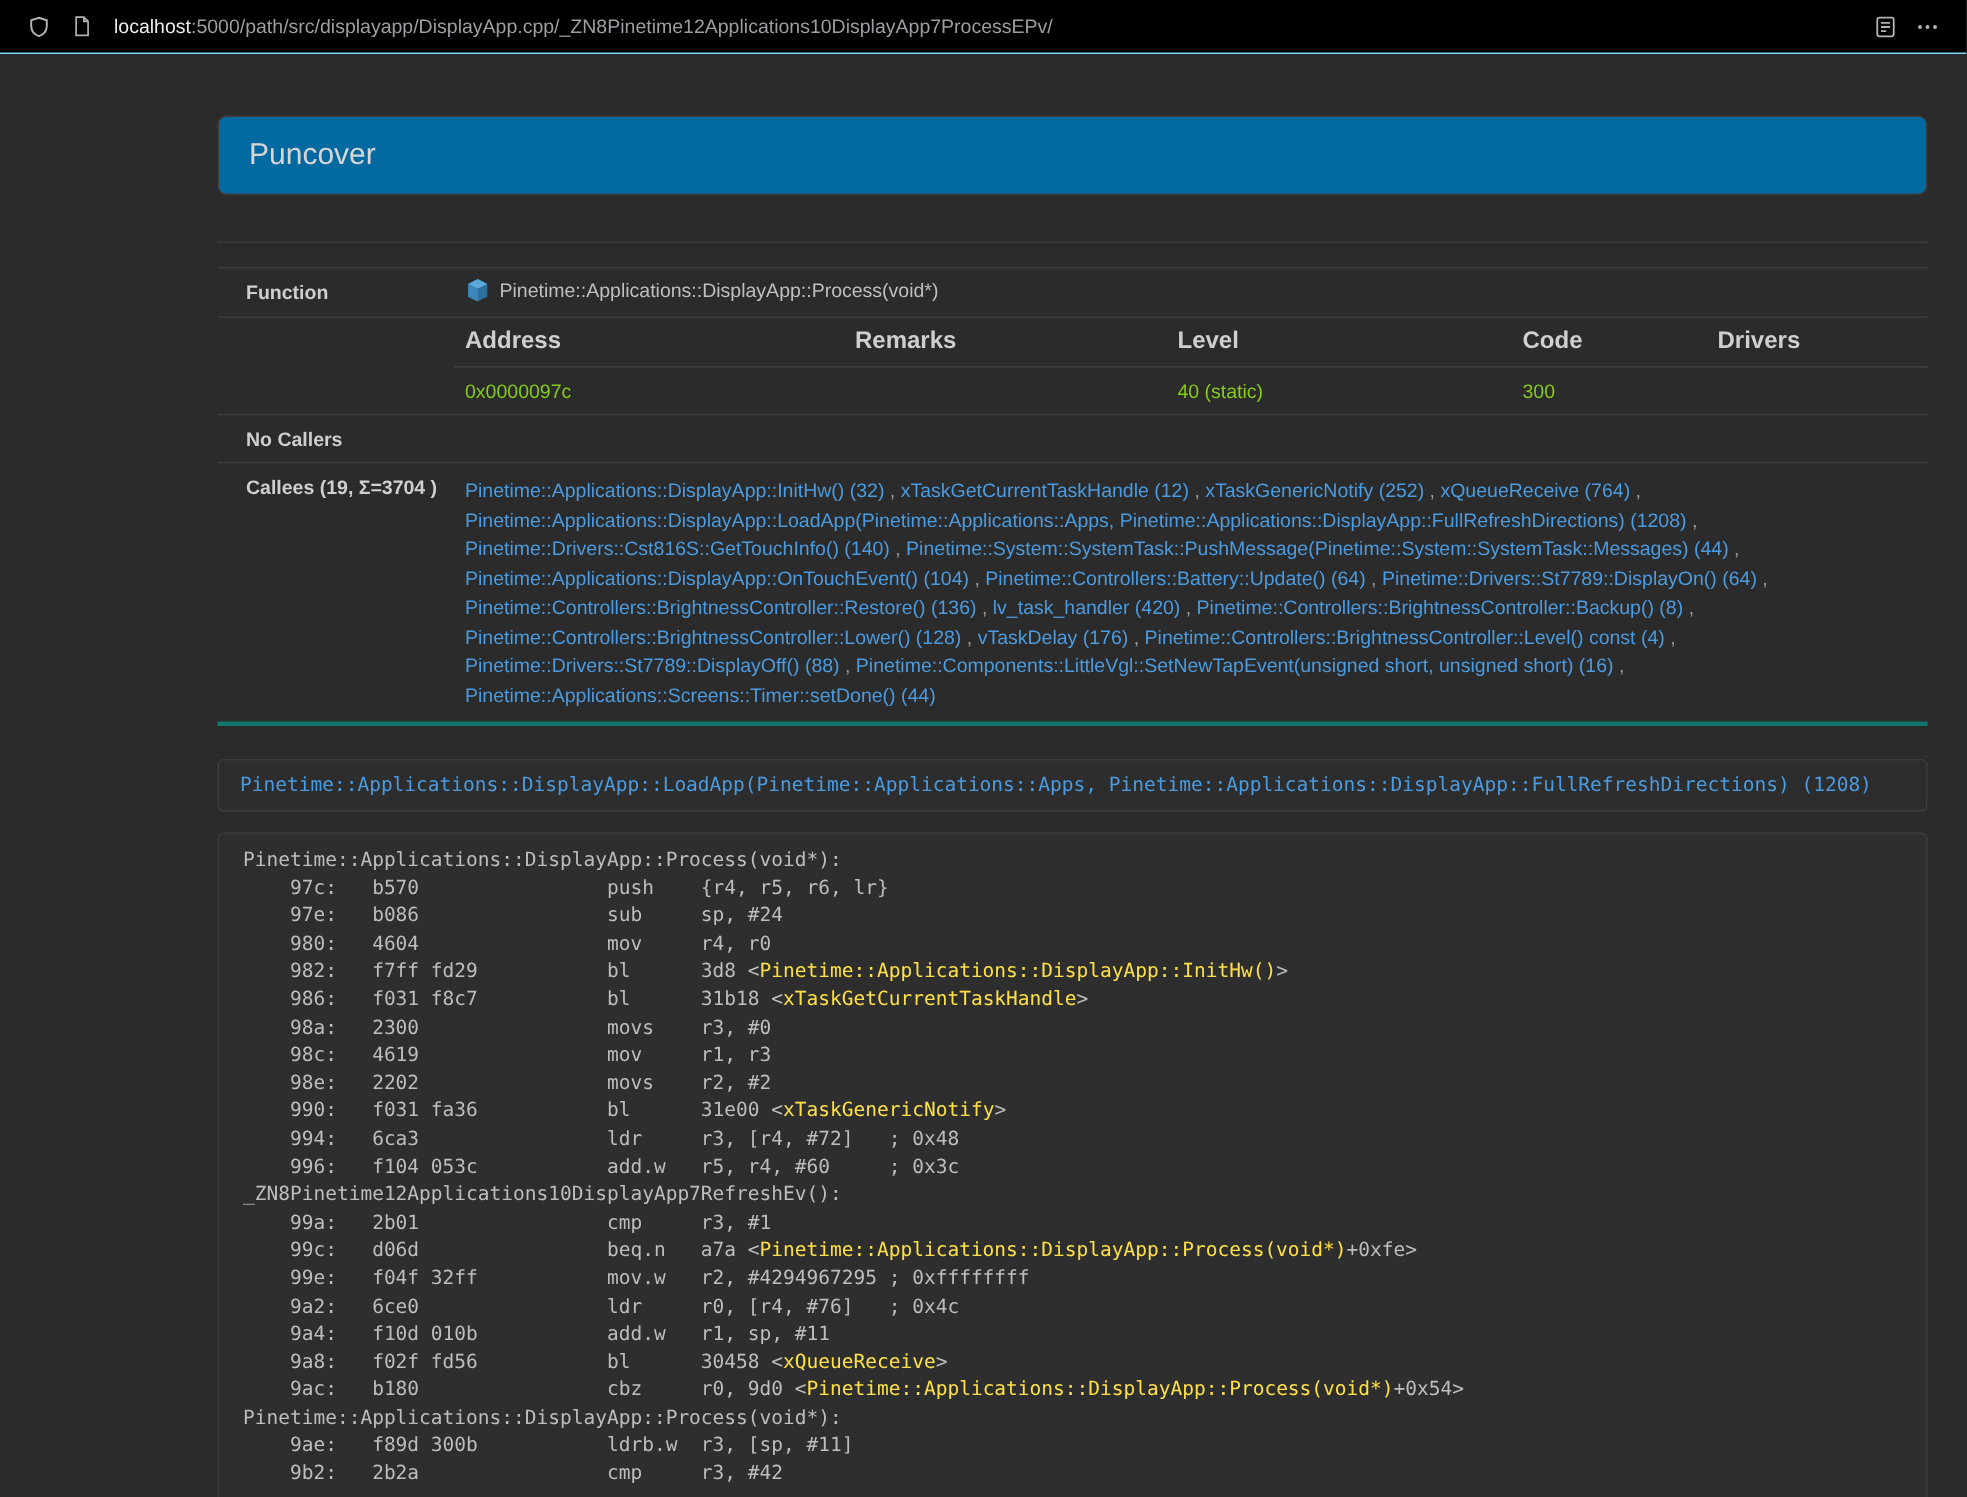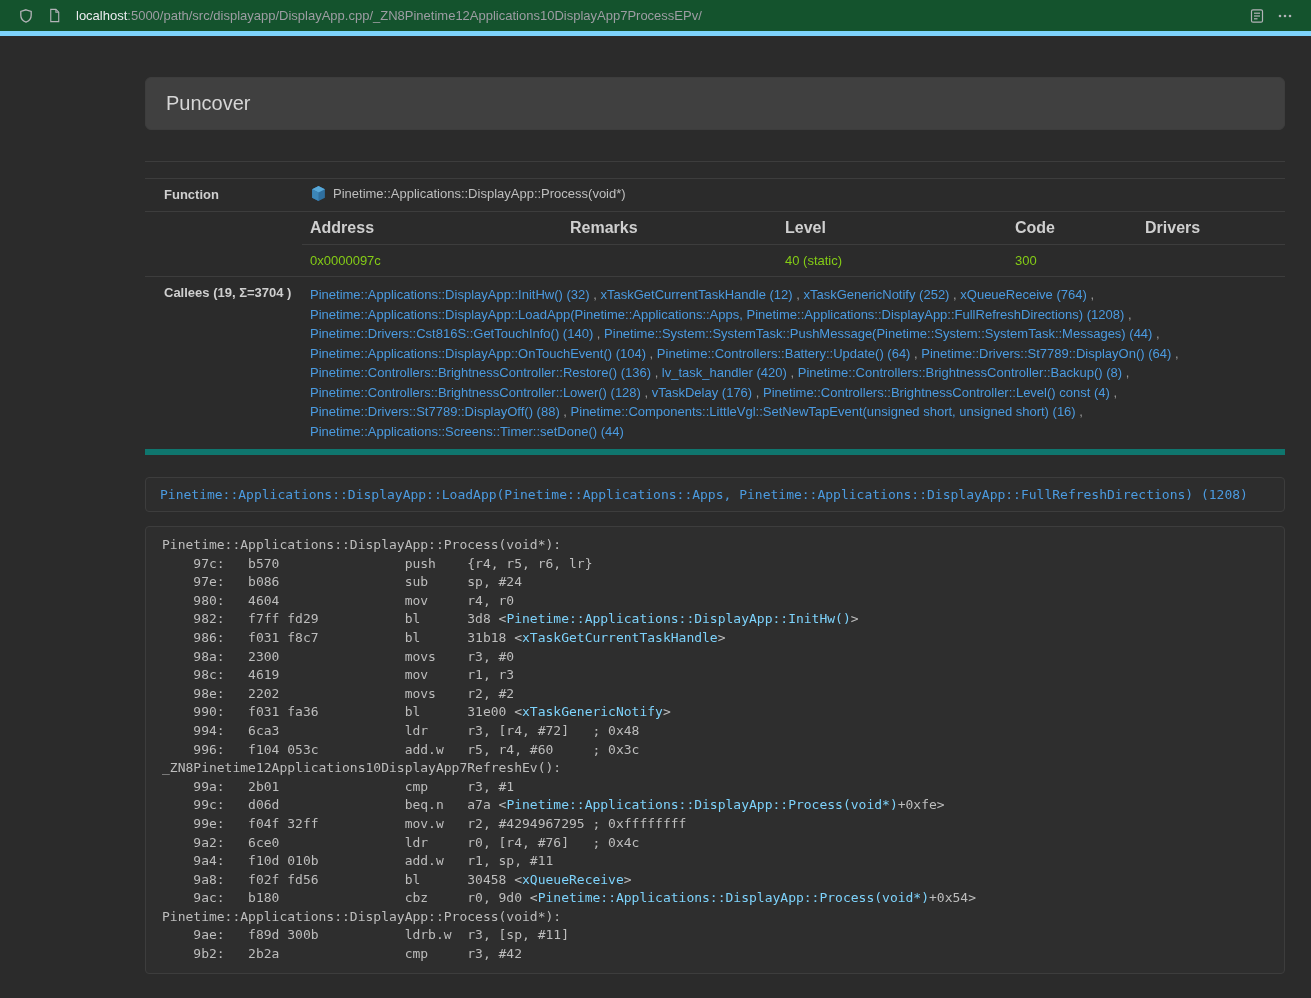--- a/index.html
+++ b/index.html
@@ -5,55 +5,55 @@
   * { box-sizing: border-box; }
   html, body {
     margin: 0; padding: 0;
     width: 1311px; height: 998px;
     overflow: hidden;
     background: #2b2b2b;
     font-family: "Liberation Sans", sans-serif;
   }
   
   .browser-bar {
-    height: 36px; background: #14532d;
-    border-bottom: 5px solid #7dd3fc;
+    height: 36px; background: #000000;
+    border-bottom: 1px solid #7dd3fc;
     display: flex; align-items: center;
     padding: 0 12px;
   }
   .bb-icon {
     width: 28px; height: 28px; flex: 0 0 auto;
     display: inline-flex; align-items: center; justify-content: center;
     border-radius: 4px; cursor: pointer;
   }
   .url-text {
     flex: 1; margin-left: 8px;
     font-size: 13px; color: #9d9da3;
     white-space: nowrap; overflow: hidden;
   }
   .url-text .host { color: #ececf0; }
   
   .container { width: 1140px; margin-left: 145px; color: #c8c8c8; }
   .jumbotron {
     margin-top: 41px;
-    background: #404040;
+    background: #0369a1;
     border: 1px solid #3d3d3d;
     border-radius: 6px;
     padding: 14px 20px;
   }
   .jumbotron h1 { margin: 0; font-size: 20px; font-weight: 400; color: #d6d6d6; }
   hr.rule { border: 0; border-top: 1px solid #3d3d3d; margin: 31px 0 0 0; }
   .breadcrumb { margin: 13px 0 0 4px; font-size: 14px; color: #9d9d9d; }
   a.lnk { color: #4b9be0; text-decoration: none; }
   .sep { color: #9a9a9a; }
   
   .main-table {
     width: 100%; border-collapse: collapse;
     margin-top: 16px; font-size: 13px;
-    border-bottom: 6px solid #0f766e;
+    border-bottom: 3px solid #0f766e;
   }
   .main-table > tbody > tr { border-top: 1px solid #3d3d3d; }
   th.rowhdr {
     width: 157px; text-align: left; vertical-align: top;
     font-weight: 700; color: #cfcfcf; font-size: 13px;
     padding: 8px 6px 8px 19px; white-space: nowrap;
   }
   td.rowval { padding: 6px 8px; color: #bfbfbf; vertical-align: top; }
   td.nested { padding: 0; vertical-align: top; }
   .inner-table { width: 100%; border-collapse: collapse; }
@@ -77,21 +77,21 @@
   pre.code {
     margin: 14px 0 0 0;
     background: #2e2e2e;
     border: 1px solid #3d3d3d; border-radius: 4px;
     padding: 9px 16px;
     font-family: "DejaVu Sans Mono", monospace;
     font-size: 13px; line-height: 18.6px;
     color: #bdbdbd;
     white-space: pre; overflow: hidden;
   }
-  pre.code a.lnk { color: #7dd3fc; }
+  pre.code a.lnk { color: #fde047; }
 </style>
 </head>
 <body>
 
 <div class="browser-bar">
   <span class="bb-icon">
     <svg width="16" height="16" viewBox="0 0 16 16" fill="none" stroke="#b3b3b8" stroke-width="1.3">
       <path d="M8 1.8 13.2 3.5V7.2c0 3.1-2.1 5.8-5.2 6.9C4.9 13 2.8 10.3 2.8 7.2V3.5Z"></path>
     </svg>
   </span>
@@ -168,20 +168,24 @@
                 <td></td>
                 <td>40 (static)</td>
                 <td>300</td>
                 <td></td>
               </tr>
             </tbody>
           </table>
         </td>
       </tr>
       <tr>
+        <th class="rowhdr">No Callers</th>
+        <td class="rowval"></td>
+      </tr>
+      <tr>
         <th class="rowhdr">Callees (19, Σ=3704 )</th>
         <td class="rowval callees"><a href="#" class="lnk">Pinetime::Applications::DisplayApp::InitHw() (32)</a><span class="sep"> , </span><a href="#" class="lnk">xTaskGetCurrentTaskHandle (12)</a><span class="sep"> , </span><a href="#" class="lnk">xTaskGenericNotify (252)</a><span class="sep"> , </span><a href="#" class="lnk">xQueueReceive (764)</a><span class="sep"> , </span><a href="#" class="lnk">Pinetime::Applications::DisplayApp::LoadApp(Pinetime::Applications::Apps, Pinetime::Applications::DisplayApp::FullRefreshDirections) (1208)</a><span class="sep"> , </span><a href="#" class="lnk">Pinetime::Drivers::Cst816S::GetTouchInfo() (140)</a><span class="sep"> , </span><a href="#" class="lnk">Pinetime::System::SystemTask::PushMessage(Pinetime::System::SystemTask::Messages) (44)</a><span class="sep"> , </span><a href="#" class="lnk">Pinetime::Applications::DisplayApp::OnTouchEvent() (104)</a><span class="sep"> , </span><a href="#" class="lnk">Pinetime::Controllers::Battery::Update() (64)</a><span class="sep"> , </span><a href="#" class="lnk">Pinetime::Drivers::St7789::DisplayOn() (64)</a><span class="sep"> , </span><a href="#" class="lnk">Pinetime::Controllers::BrightnessController::Restore() (136)</a><span class="sep"> , </span><a href="#" class="lnk">lv_task_handler (420)</a><span class="sep"> , </span><a href="#" class="lnk">Pinetime::Controllers::BrightnessController::Backup() (8)</a><span class="sep"> , </span><a href="#" class="lnk">Pinetime::Controllers::BrightnessController::Lower() (128)</a><span class="sep"> , </span><a href="#" class="lnk">vTaskDelay (176)</a><span class="sep"> , </span><a href="#" class="lnk">Pinetime::Controllers::BrightnessController::Level() const (4)</a><span class="sep"> , </span><a href="#" class="lnk">Pinetime::Drivers::St7789::DisplayOff() (88)</a><span class="sep"> , </span><a href="#" class="lnk">Pinetime::Components::LittleVgl::SetNewTapEvent(unsigned short, unsigned short) (16)</a><span class="sep"> , </span><a href="#" class="lnk">Pinetime::Applications::Screens::Timer::setDone() (44)</a></td>
       </tr>
     </tbody>
   </table>
 
   <div class="callee-box">
     <a href="#" class="lnk">Pinetime::Applications::DisplayApp::LoadApp(Pinetime::Applications::Apps, Pinetime::Applications::DisplayApp::FullRefreshDirections) (1208)</a>
   </div>
 

